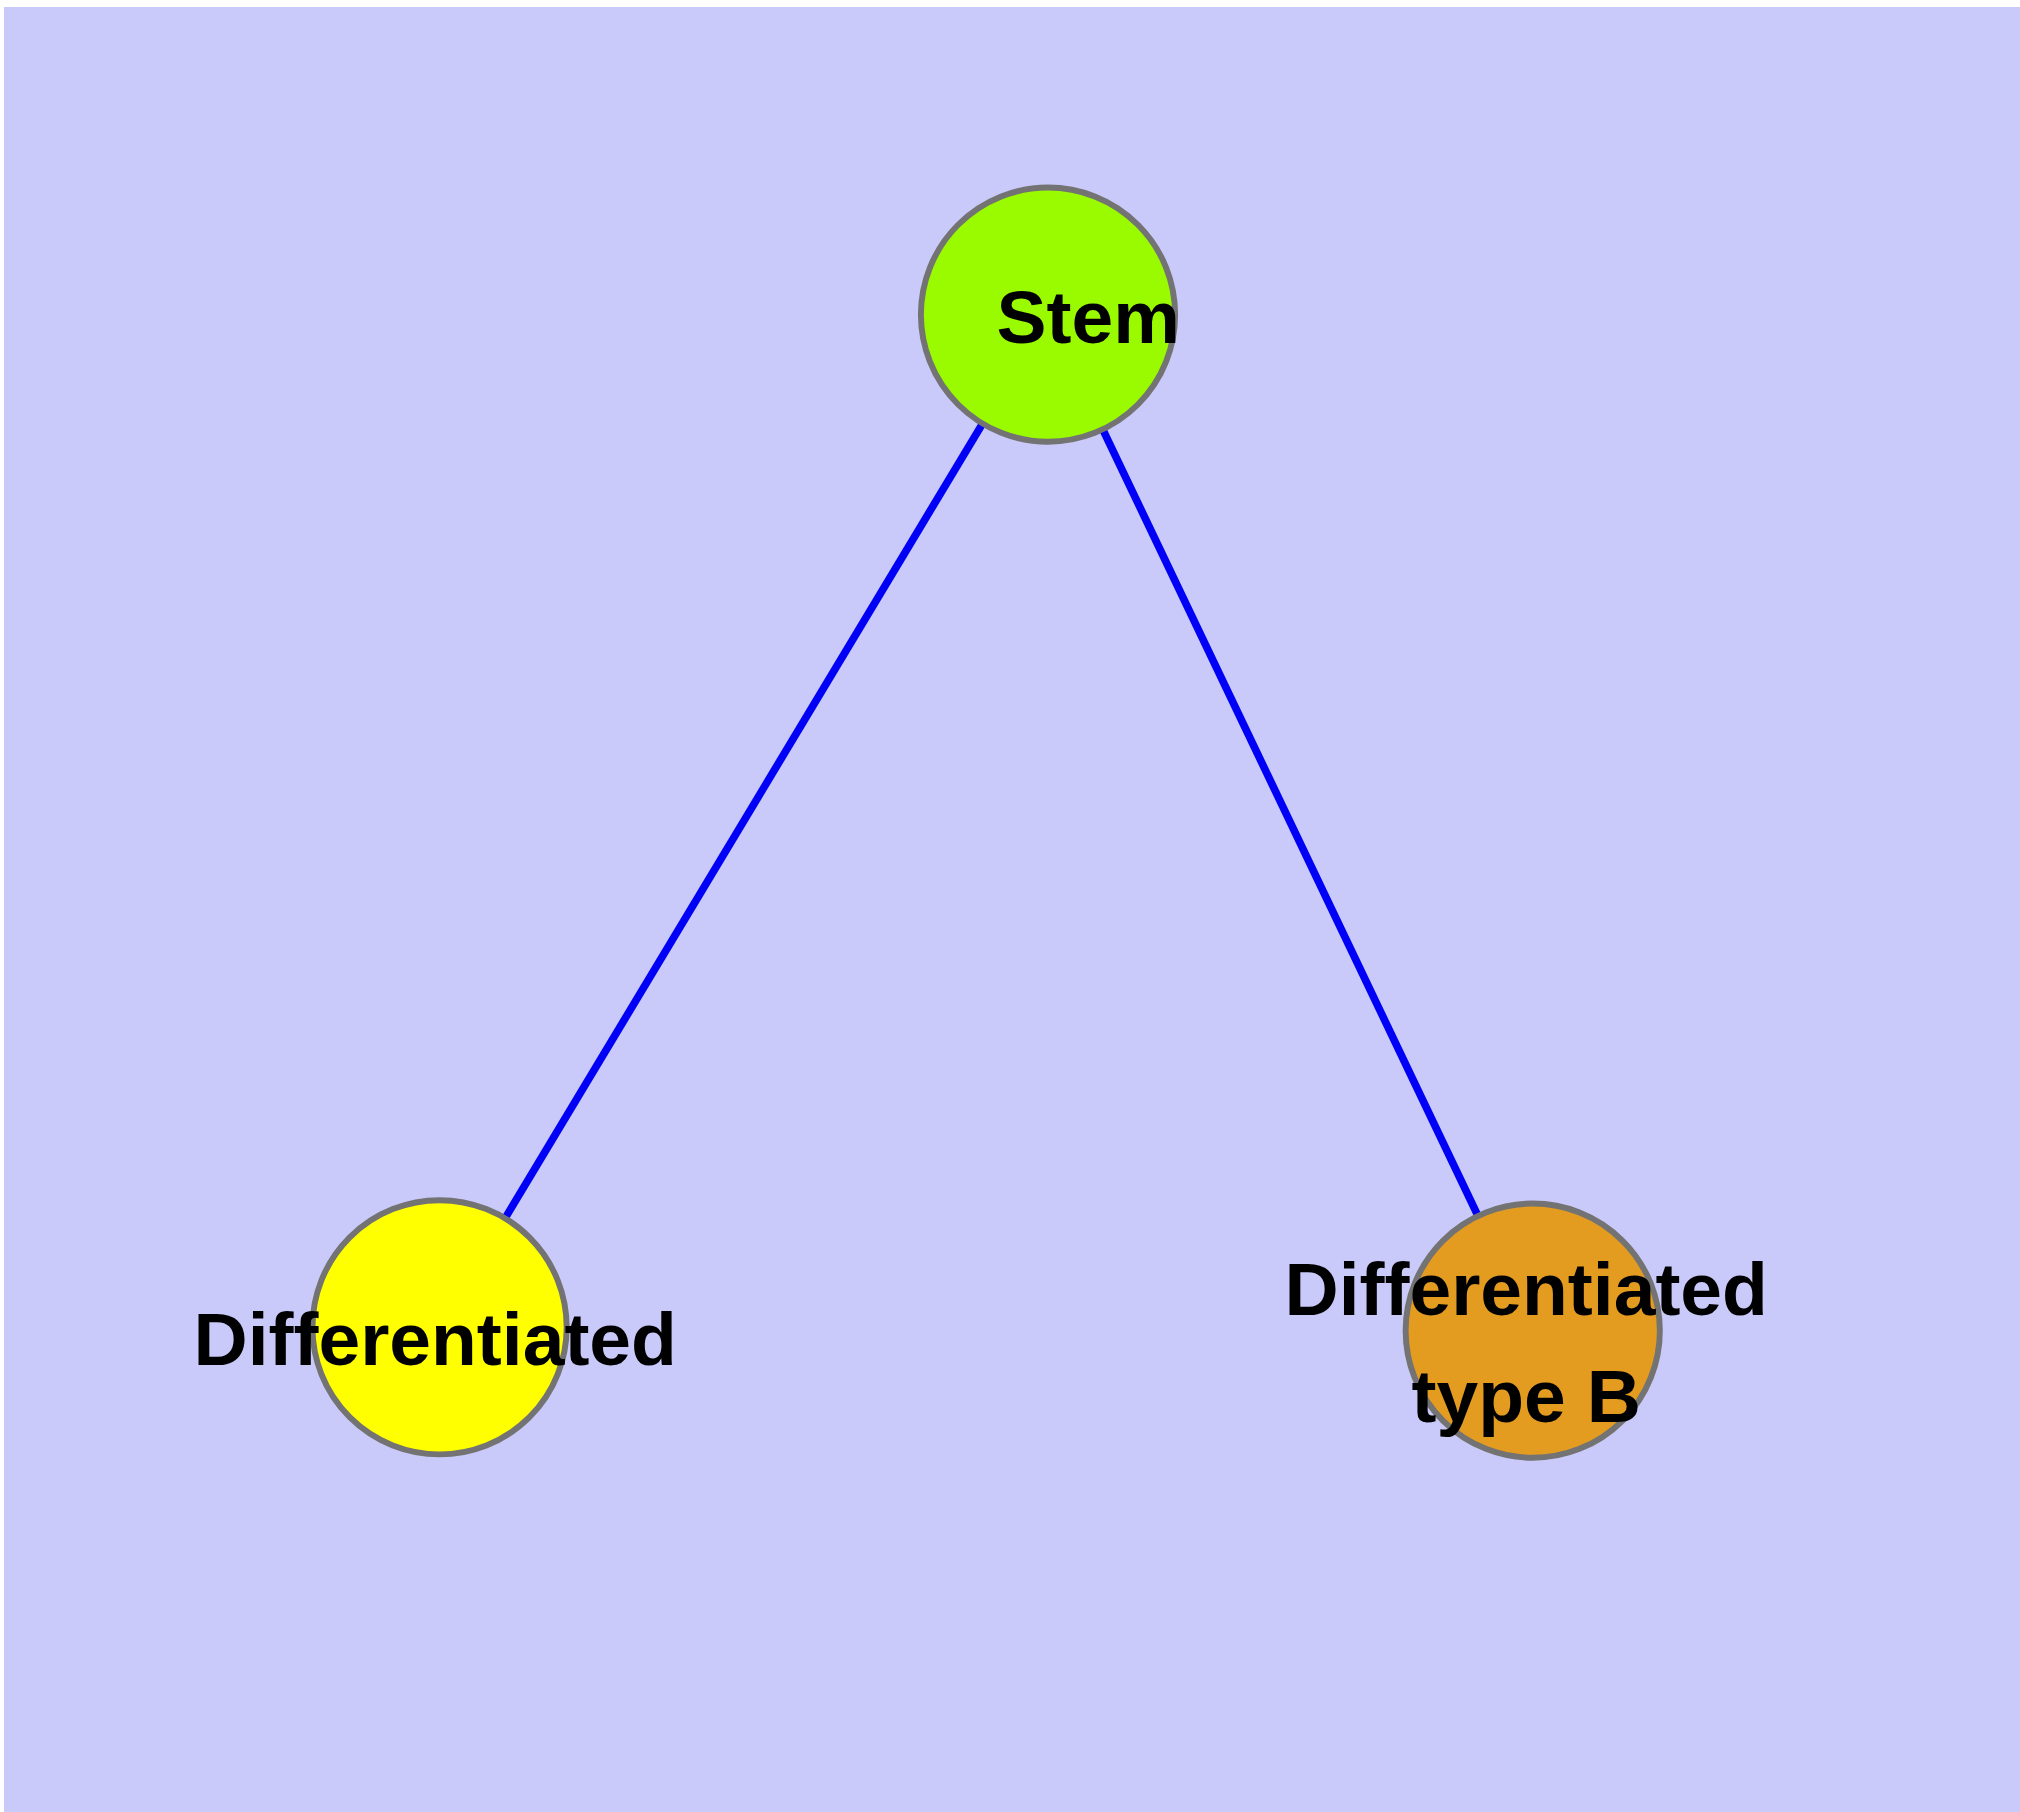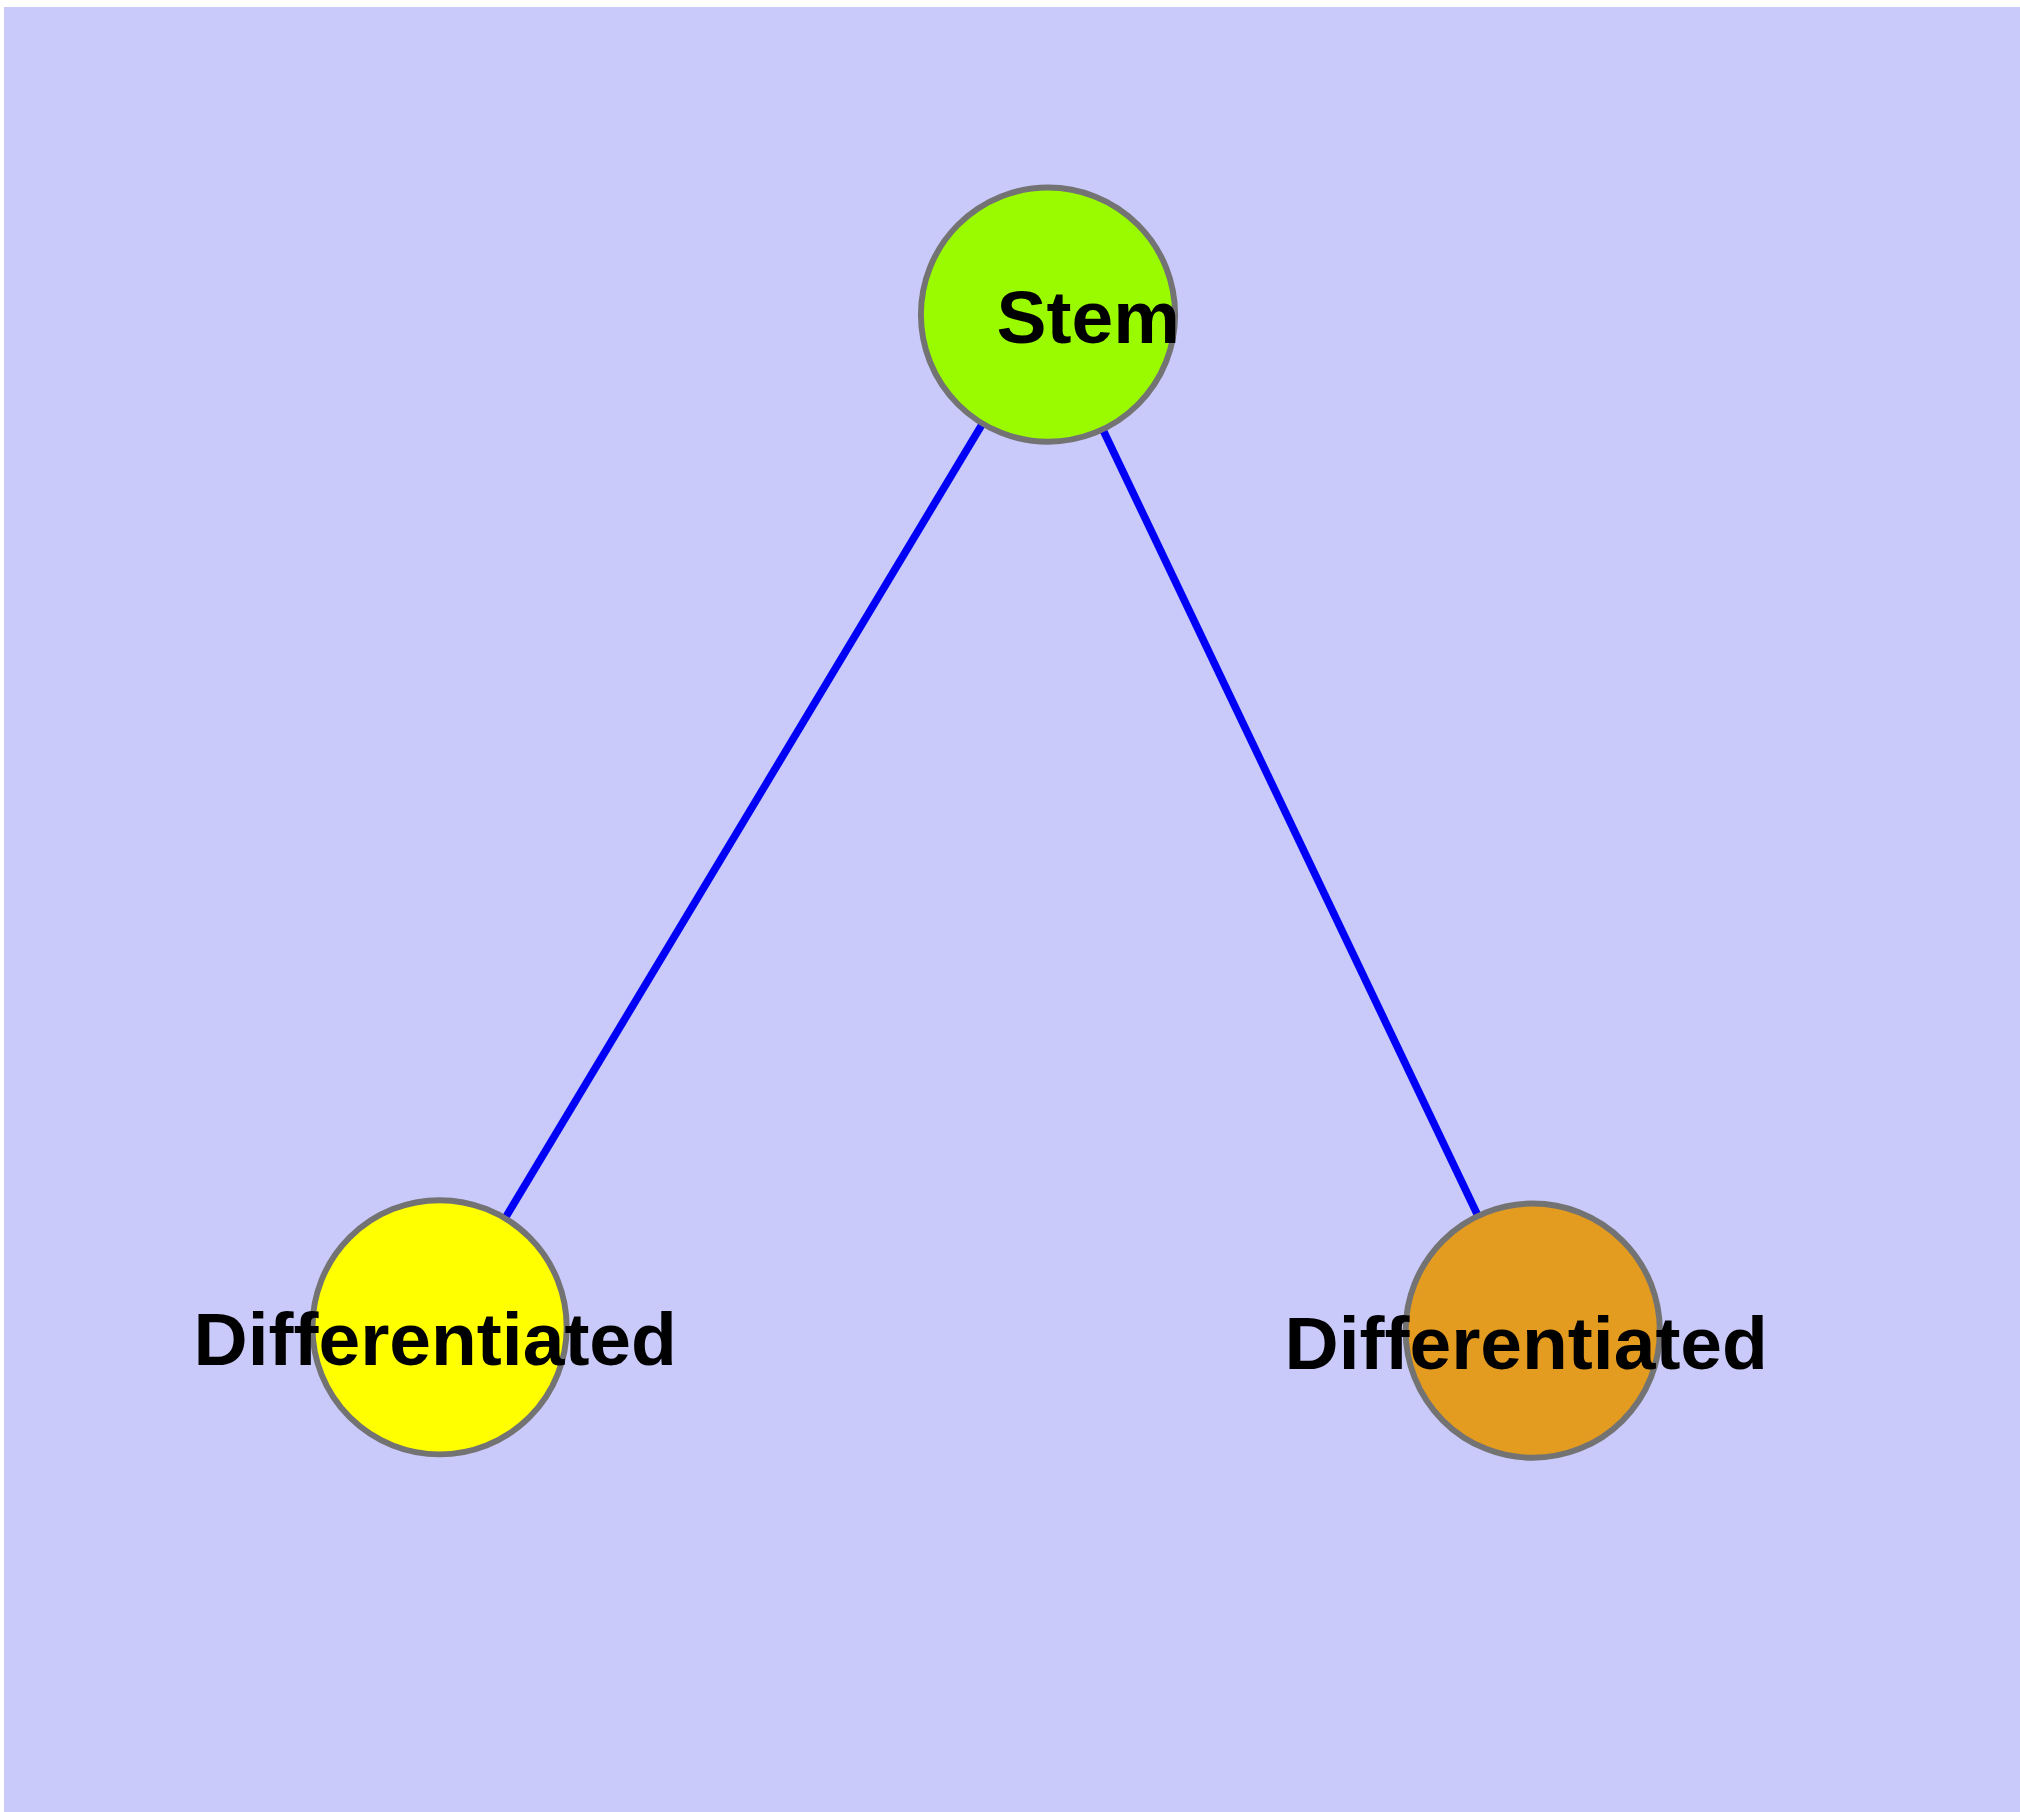--- a/index.html
+++ b/index.html
@@ -67,16 +67,17 @@
     <span>Stem</span>
 
   </div>
 
   <div class="node-label" style="left:431px; top:1332px;">
     <span>Differentiated</span>
   </div>
 
   <div class="node-label" style="left:1522px; top:1336px;">
     <span>Differentiated</span>
+    <span>type B</span>
   </div>
 
 </div>
 
 
 </body></html>

